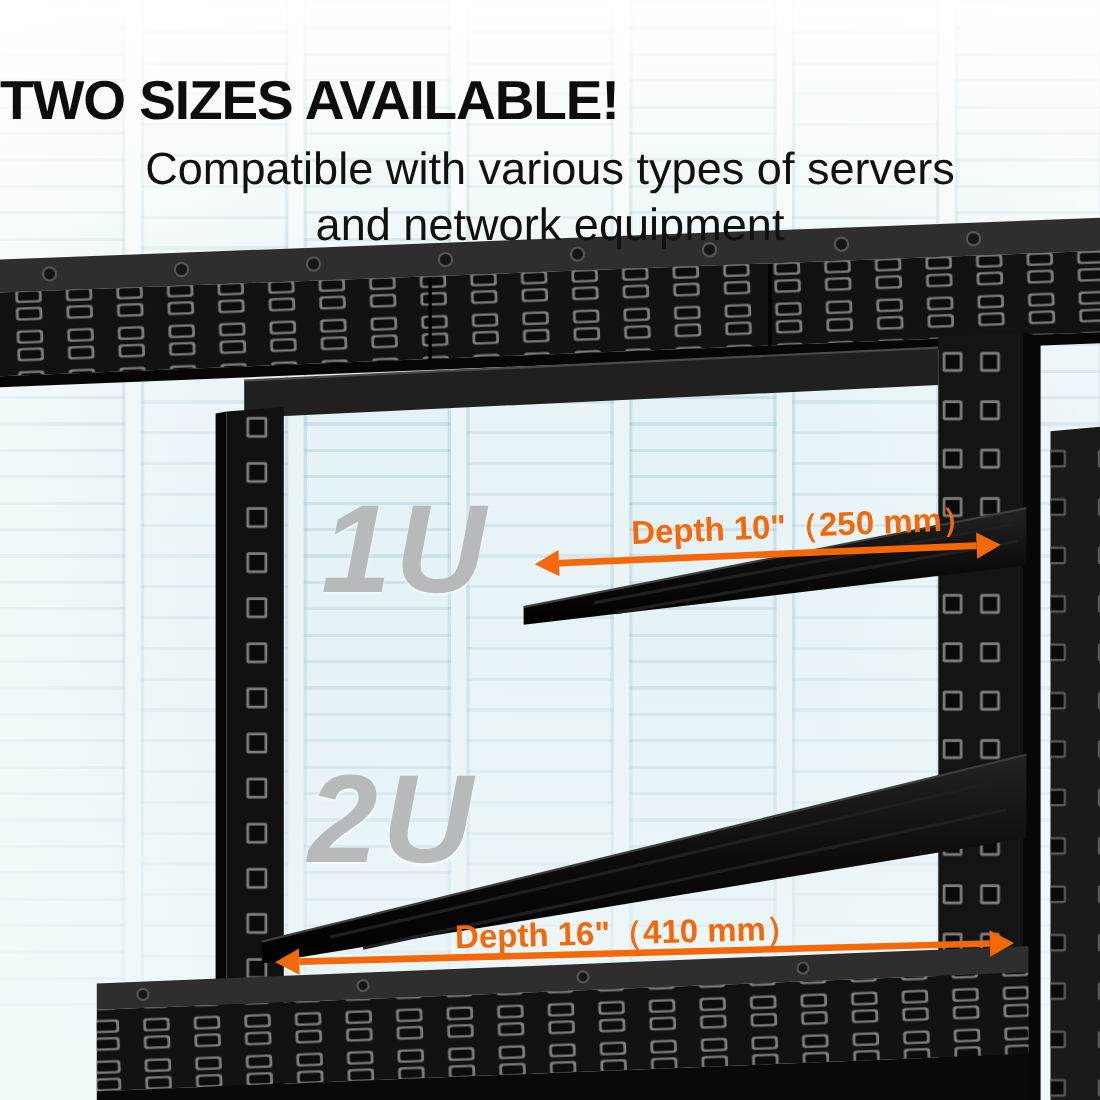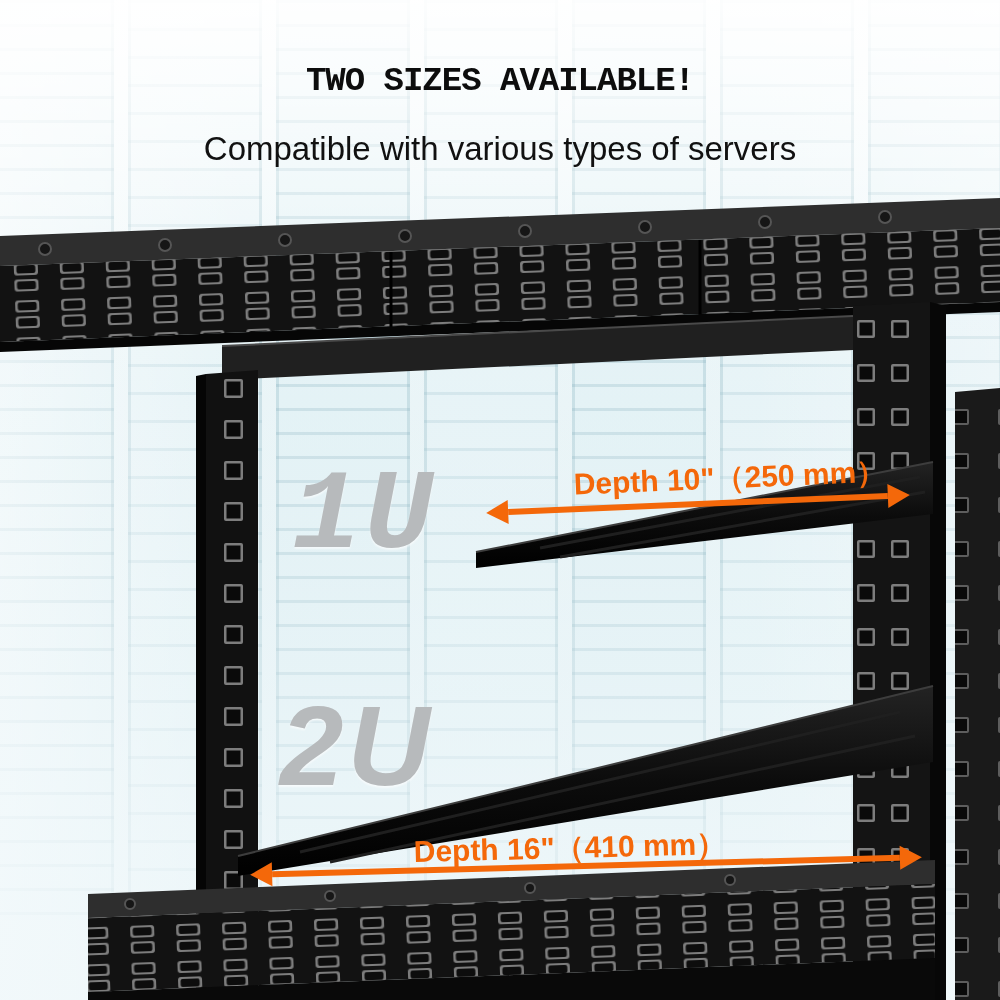--- a/index.html
+++ b/index.html
@@ -45,38 +45,37 @@
         rgba(255,255,255,0.55) 0%,
         rgba(255,255,255,0) 25%,
         rgba(255,255,255,0) 75%,
         rgba(255,255,255,0.35) 100%);
   }
   
   .rack{position:absolute;left:0;top:0;width:1000px;height:1000px;}
   
   .headline{
     position:absolute;left:0;top:62px;width:100%;
-    margin:0;text-align:center;
-    font-size:34px;font-weight:800;letter-spacing:-1px;
+    margin:0;text-align:left;
+    font-size:50px;font-weight:800;letter-spacing:-1px;
     color:#0d0d0d;
-    font-family:Liberation Mono, monospace;
   }
   .subtitle{
     position:absolute;left:0;top:128px;width:100%;
     text-align:center;color:#111;
-    font-size:33px;line-height:1.25;font-weight:400;
+    font-size:41px;line-height:1.25;font-weight:400;
   }
   
   .size-label{
     position:absolute;
     font-size:114px;font-weight:700;font-style:italic;
     color:var(--size-gray);letter-spacing:4px;
     text-shadow:0 2px 2px rgba(255,255,255,0.6);
   }
-  .size-1u{left:292px;top:452px;font-family:Liberation Mono, monospace;}
+  .size-1u{left:292px;top:434px;}
   .size-2u{left:280px;top:680px;text-align:center;}
   
   .dim-label{
     position:absolute;color:var(--accent);
     font-weight:700;font-size:30px;white-space:nowrap;
   }
   .dim-label-1{left:540px;top:458px;width:380px;text-align:center;transform:rotate(-2.4deg);}
   .dim-label-2{left:330px;top:828px;width:480px;text-align:center;transform:rotate(-1.5deg);}
   .dim-arrow{position:absolute;display:flex;align-items:center;}
   .arrow-1{left:486px;top:492px;width:424px;transform:rotate(-2.4deg);}
@@ -191,20 +190,21 @@
       <polygon points="238,856 933,686 933,762 238,876" fill="url(#shelfGrad)"></polygon>
       <line x1="238" y1="856" x2="933" y2="686" stroke="#3d3d3d" stroke-width="2"></line>
       <line x1="300" y1="852" x2="900" y2="712" stroke="#1f1f1f" stroke-width="3"></line>
       <line x1="330" y1="862" x2="915" y2="736" stroke="#1f1f1f" stroke-width="3"></line>
     </g>
   </svg>
 
   <h1 class="headline">TWO SIZES AVAILABLE!</h1>
   <div class="subtitle">
     <div>Compatible with various types of servers</div>
+    <div>and network equipment</div>
   </div>
 
   <div class="size-label size-1u">1U</div>
   <div class="size-label size-2u">2U</div>
 
   <div class="dim-label dim-label-1">Depth 10"（250 mm）</div>
   <div class="dim-arrow arrow-1">
     <span class="head-l"></span>
     <span class="shaft"></span>
     <span class="head-r"></span>

